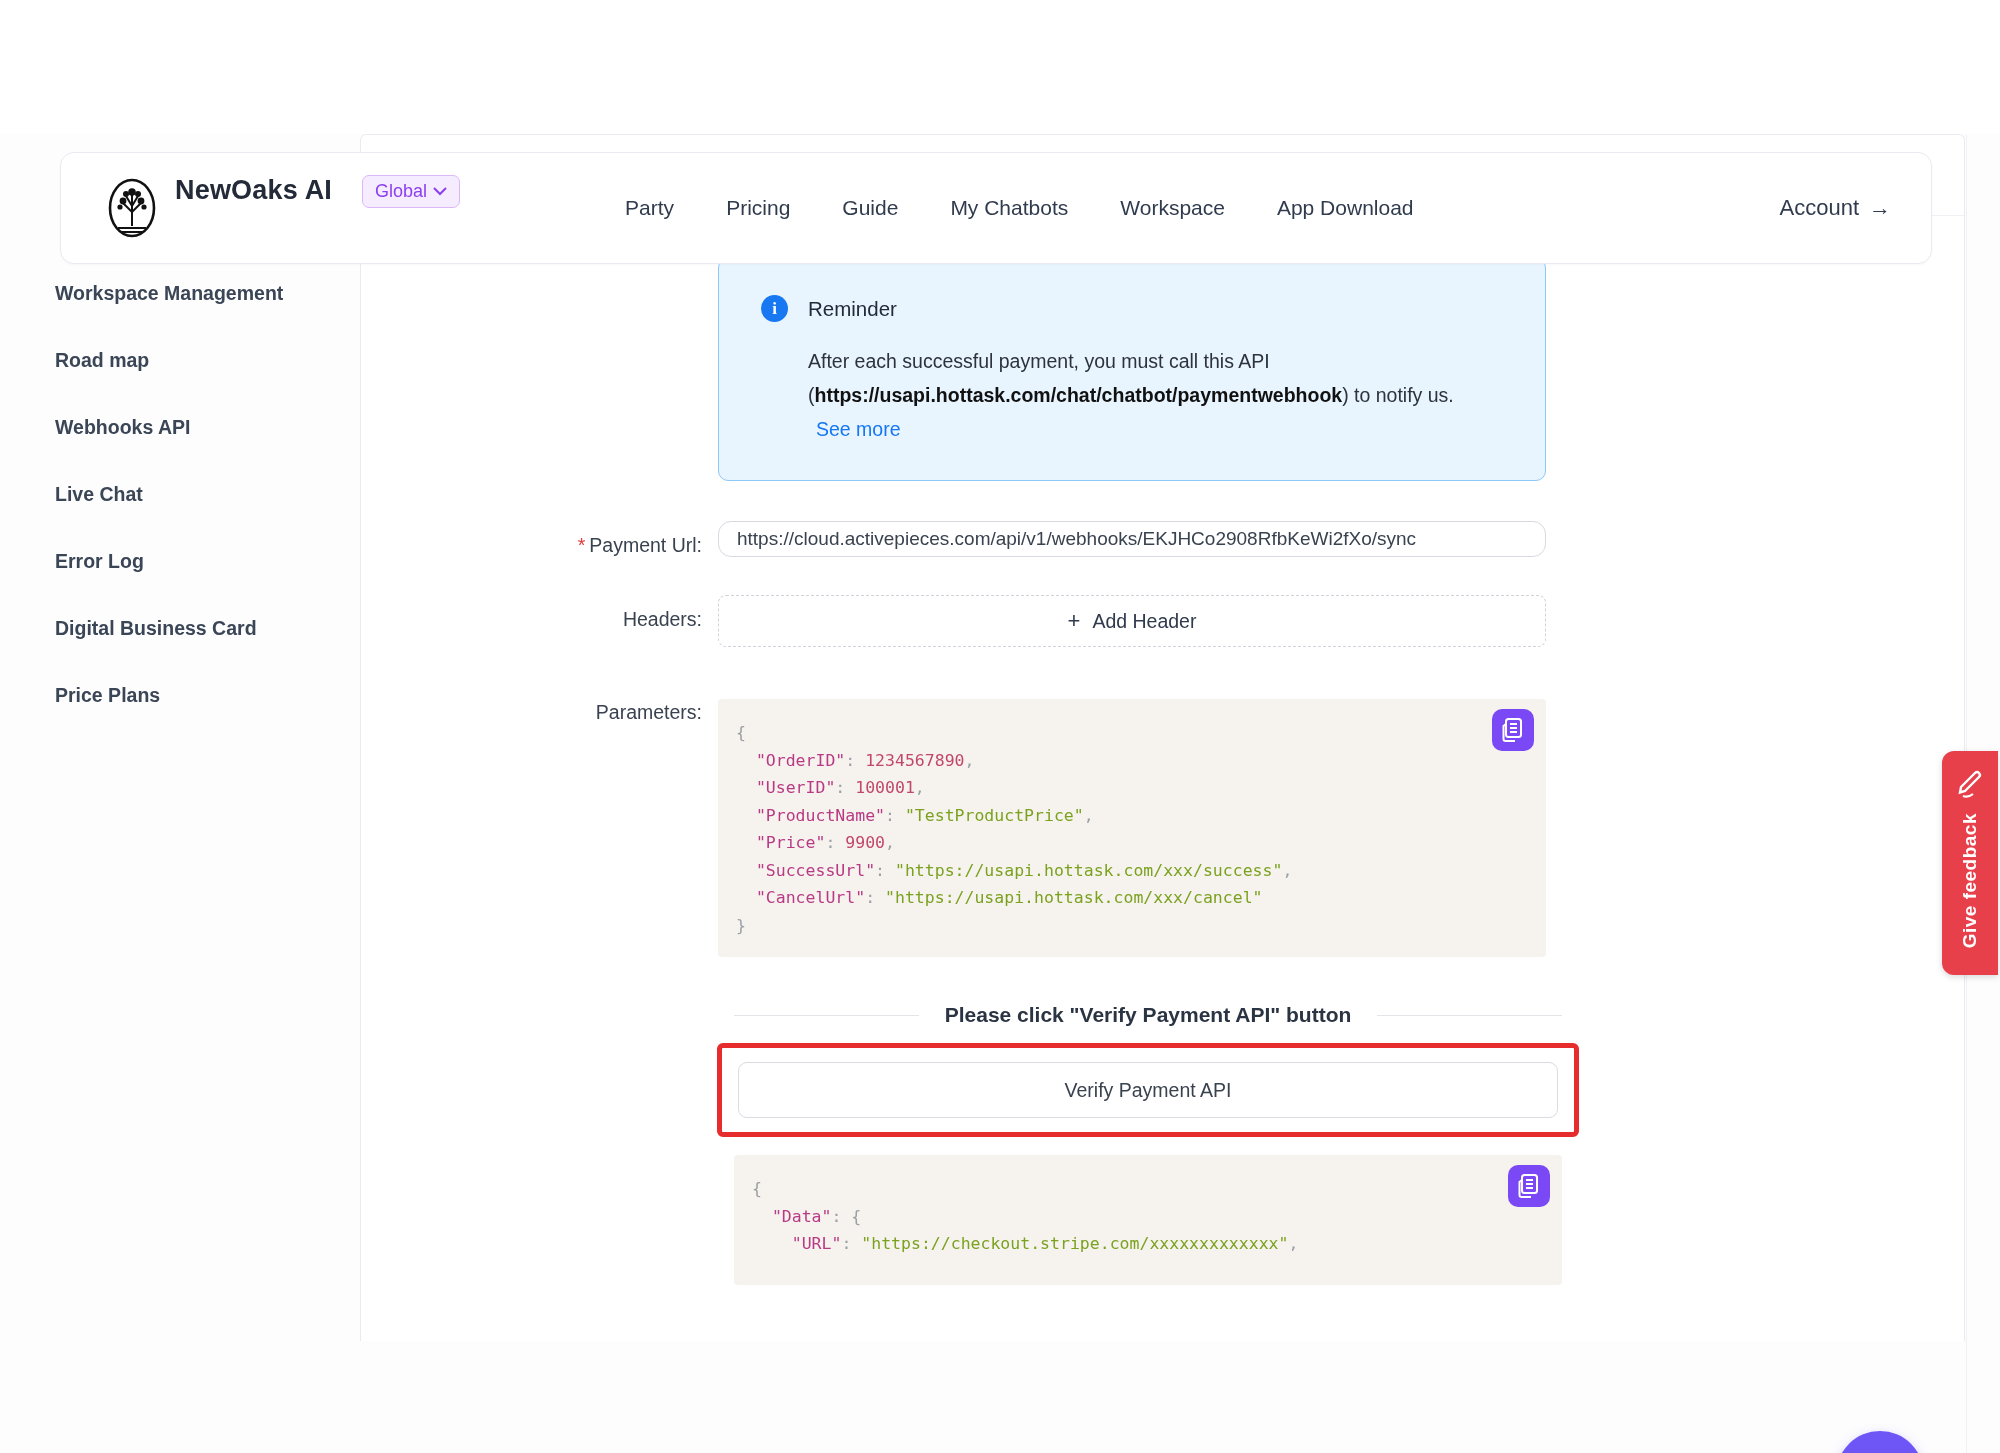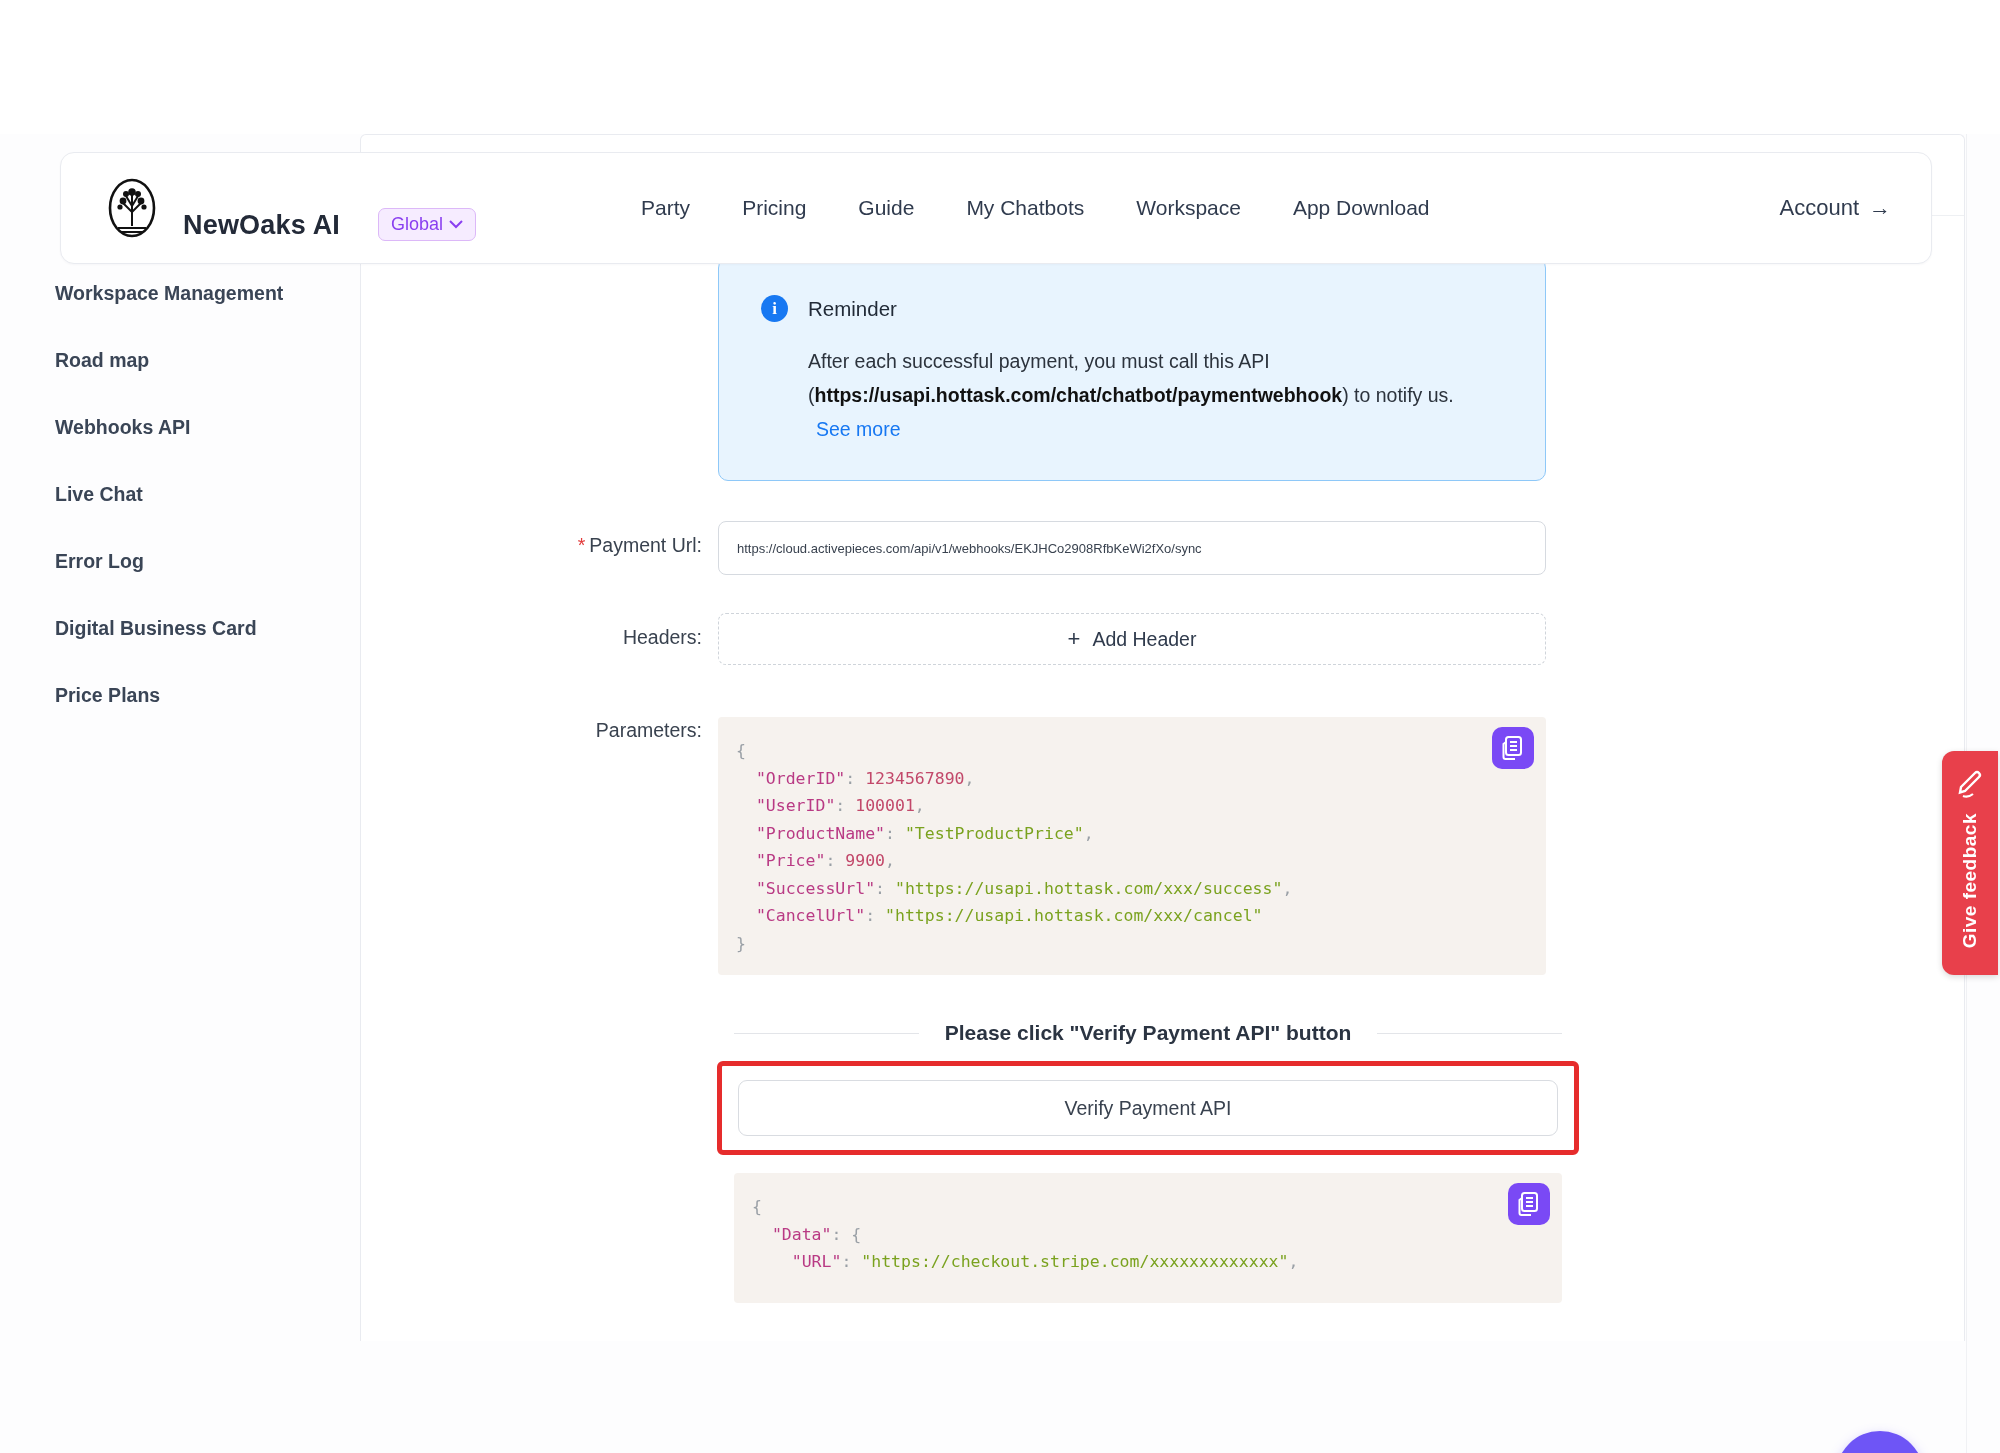--- a/index.html
+++ b/index.html
@@ -4,21 +4,21 @@
 <style>
   * { margin:0; padding:0; box-sizing:border-box; }
   html,body { width:2000px; height:1453px; overflow:hidden; background:#ffffff;
     font-family:"Liberation Sans","DejaVu Sans",sans-serif; color:#2f3a4c; }
   .page { position:relative; width:2000px; height:1453px; background:#fdfdfe; }
 
   
   .navbar { position:absolute; left:60px; top:18px; width:1872px; height:112px;
     background:#fff; border:1px solid #e9ebf0; border-radius:14px;
     display:flex; align-items:center; padding:0 40px; box-shadow:0 1px 2px rgba(20,30,60,.03); }
-  .brand { display:flex; align-items:flex-end; gap:20px; }
+  .brand { display:flex; align-items:flex-start; gap:12px; }
   .logo-wrap { width:62px; height:66px; display:flex; align-items:center; justify-content:center; }
   .brand-name { font-size:27px; font-weight:600; color:#23declare2a38; color:#232a38; letter-spacing:.2px; }
   .region-chip { margin-left:18px; display:flex; align-items:center; gap:6px;
     background:#f6ecff; border:1px solid #dcb8f8; border-radius:7px; padding:5px 12px;
     color:#8a3ff0; font-size:18px; cursor:pointer; }
   .nav-links { display:flex; gap:52px; margin-left:165px; }
   .nav-link { font-size:21px; color:#303b4e; cursor:pointer; white-space:nowrap; }
   .account-link { margin-left:auto; font-size:22px; color:#303b4e; cursor:pointer; display:flex; gap:10px; align-items:center; }
 
   
@@ -53,22 +53,22 @@
   .reminder-head { display:flex; align-items:center; gap:20px; }
   .info-badge { width:27px; height:27px; border-radius:50%; background:#1778f2; color:#fff;
     font-size:17px; font-weight:700; display:flex; align-items:center; justify-content:center;
     font-family:"Liberation Serif","DejaVu Serif",serif; flex:none; }
   .reminder-title { font-size:20.5px; color:#222b38; }
   .reminder-body { margin:22px 0 0 47px; font-size:19.5px; line-height:34px; color:#2c333d; max-width:660px; }
   .reminder-url { font-weight:700; color:#111; }
   .see-more { color:#1677f2; margin-left:8px; cursor:pointer; }
 
   
-  .url-input { width:828px; height:54px; border:1px solid #d6dae0; border-radius:8px;
-    padding:0 18px; font-size:13px; color:#39424f; background:#fff; outline:none;
+  .url-input { width:828px; height:36px; border:1px solid #d6dae0; border-radius:13px;
+    padding:0 18px; font-size:19px; color:#39424f; background:#fff; outline:none;
     font-family:"Liberation Sans","DejaVu Sans",sans-serif; }
 
   
   .add-header-btn { width:828px; height:52px; border:1px dashed #cfd4da; border-radius:8px; background:#fff;
     display:flex; align-items:center; justify-content:center; gap:12px; font-size:19.5px; color:#2f3a4c; cursor:pointer; }
   .plus-glyph { font-size:22px; color:#2f3a4c; }
 
   
   .code-block { position:relative; width:828px; background:#f6f2ee; border-radius:4px;
     padding:20px 20px 18px 18px; font-family:"DejaVu Sans Mono","Liberation Mono",monospace;

